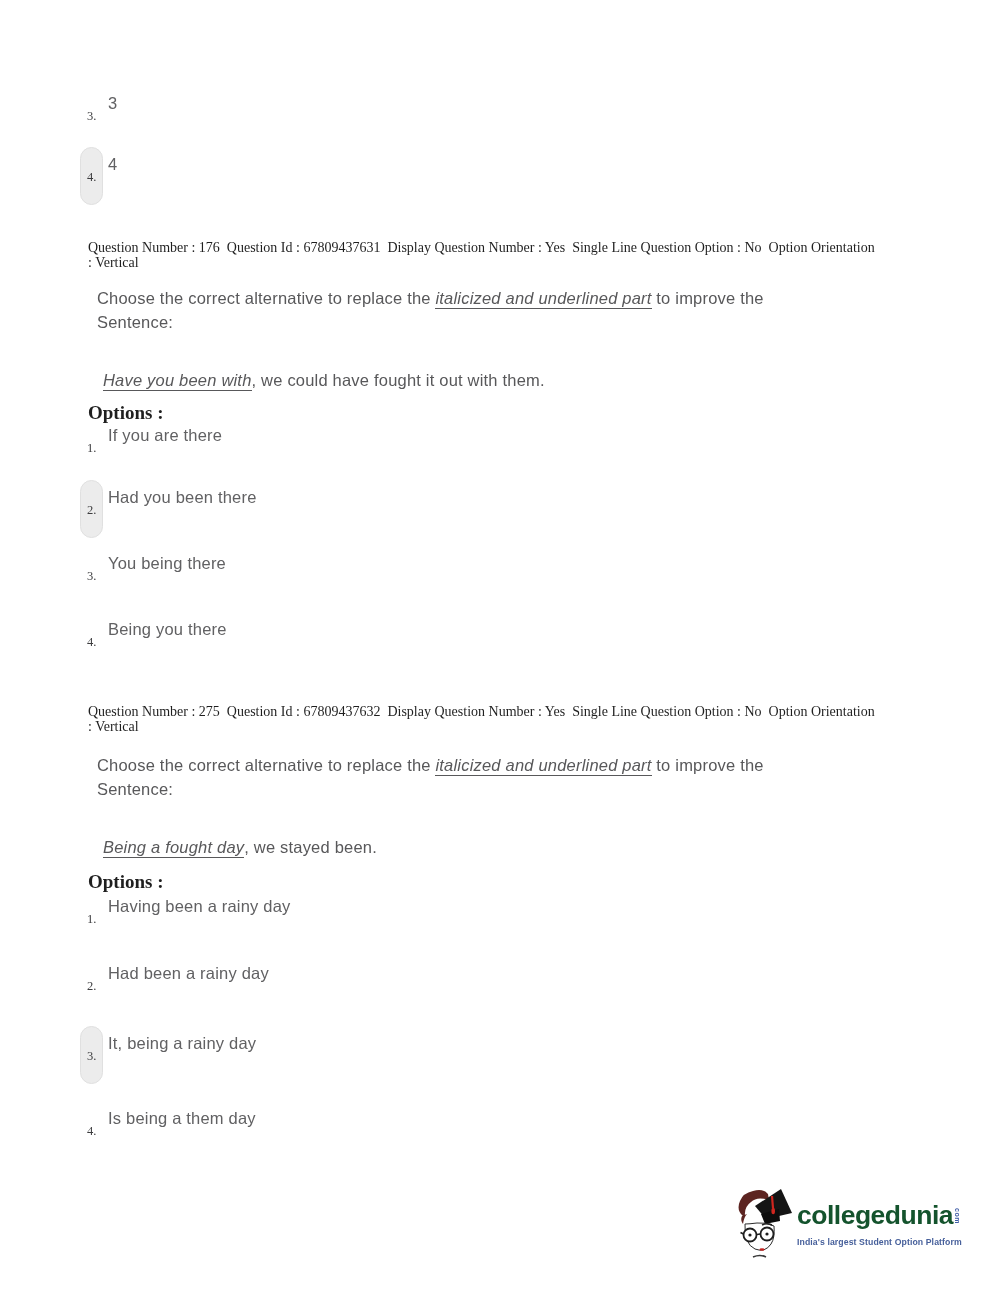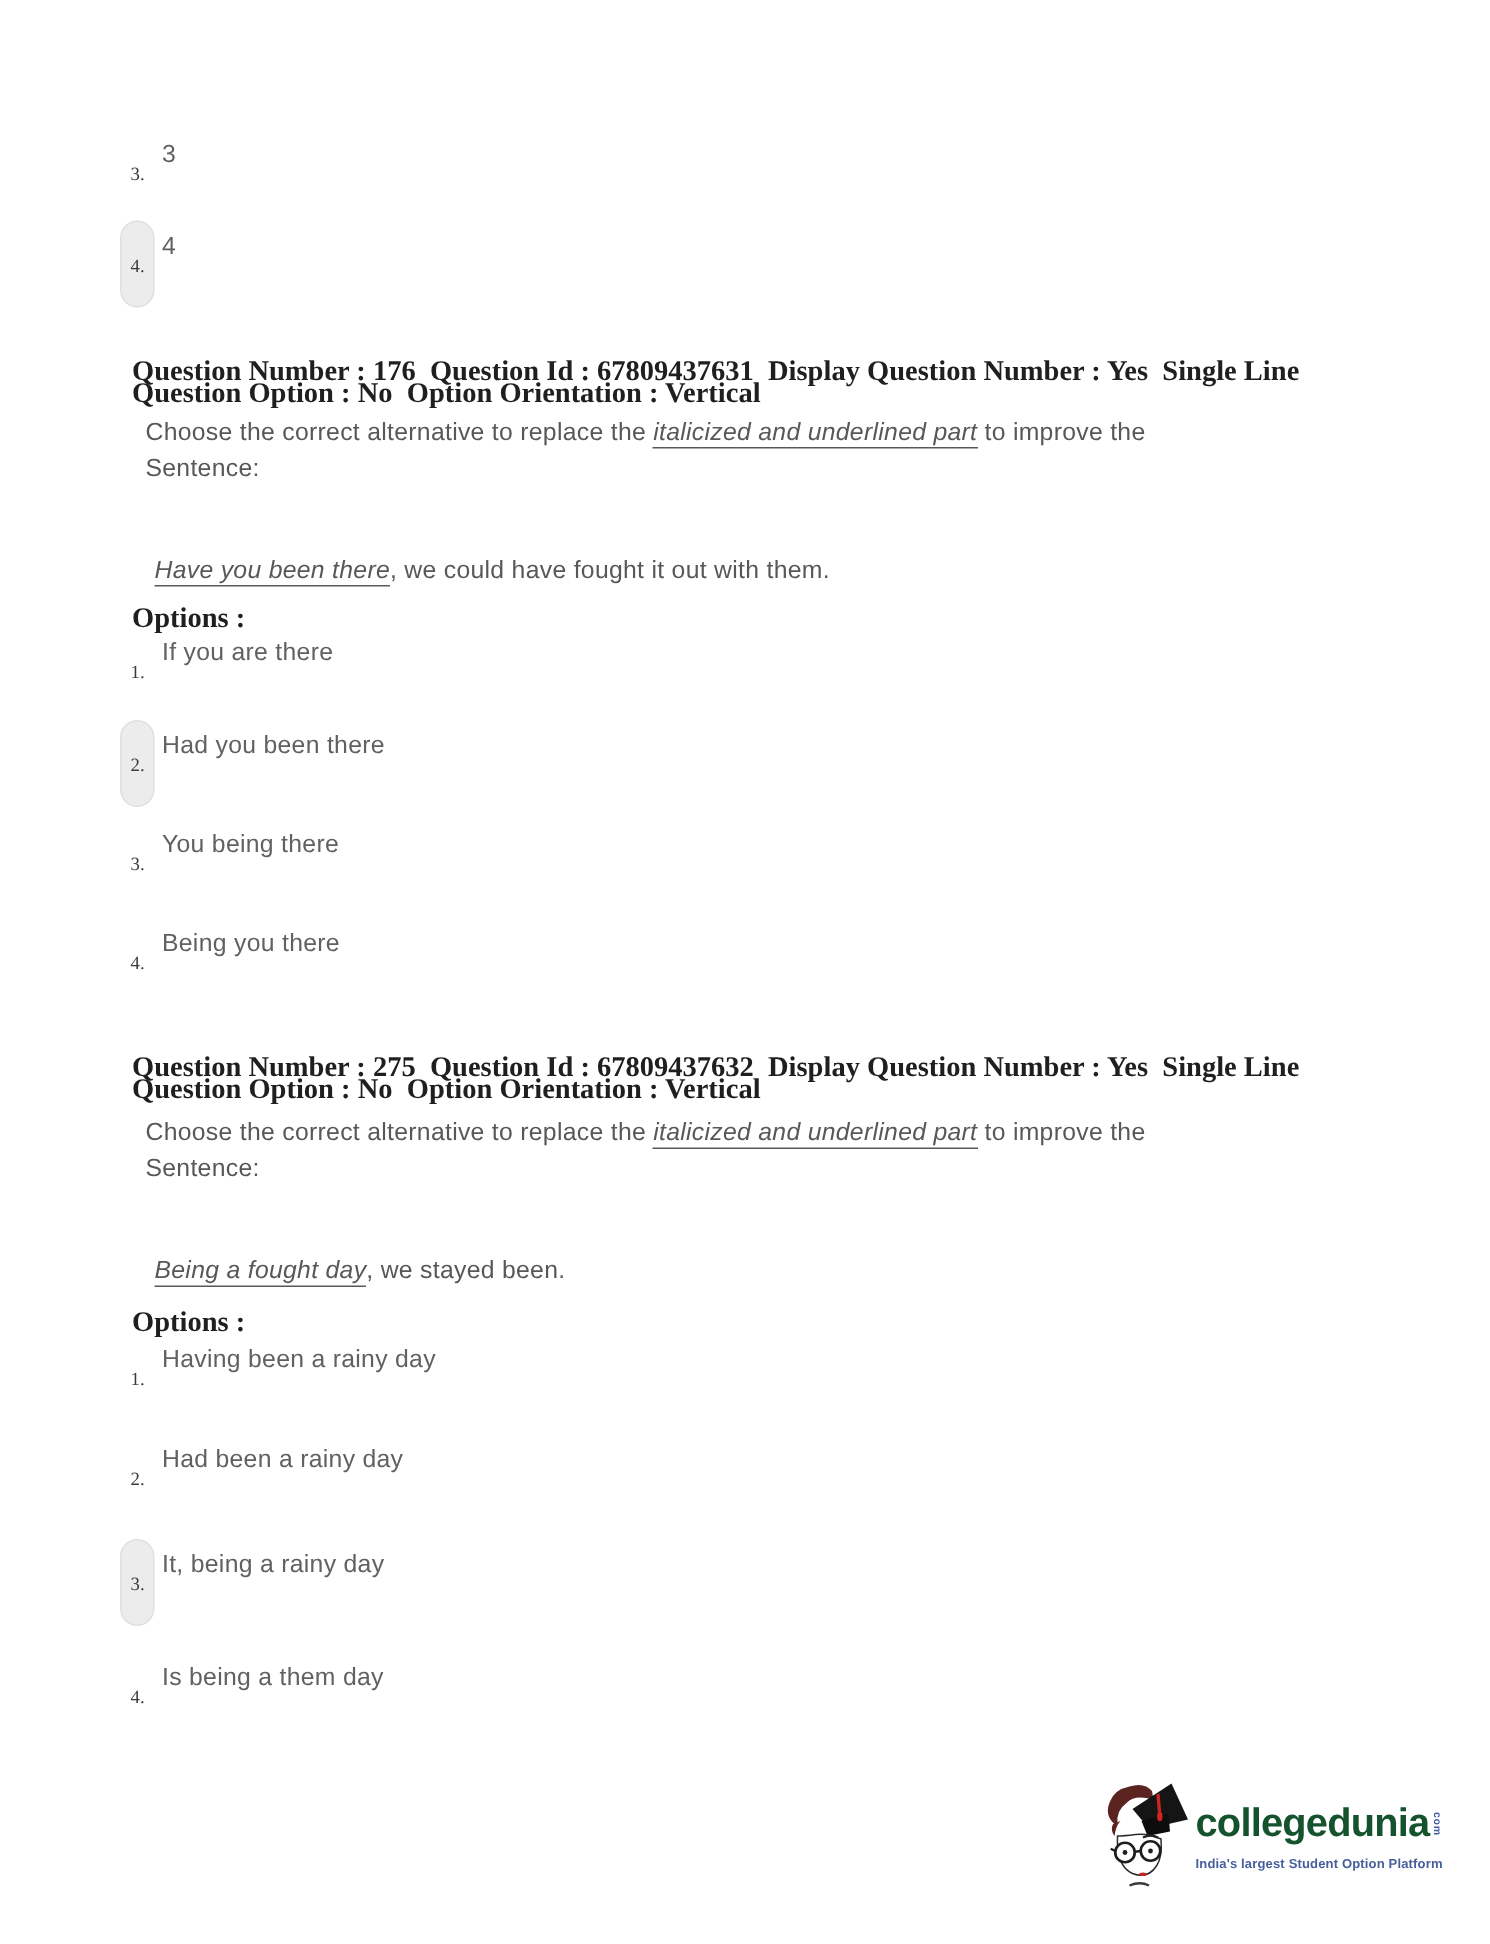--- a/index.html
+++ b/index.html
@@ -4,27 +4,27 @@
 <style>
   html,body{margin:0;padding:0;}
   body{
     width:993px;height:1296px;position:relative;background:#ffffff;
     font-family:"Liberation Sans","DejaVu Sans",sans-serif;overflow:hidden;
   }
   
   .q-header{
     position:absolute;left:88px;width:792px;
     font-family:"Liberation Serif","DejaVu Serif",serif;
-    font-weight:700;font-size:19px;line-height:15px;color:#1f1f1f;
+    font-weight:400;font-size:14px;line-height:15px;color:#1f1f1f;
     white-space:pre-wrap;
   }
   
   .q-prompt{
     position:absolute;left:97px;width:700px;
-    font-size:16.5px;line-height:24px;color:#58585a;letter-spacing:0.2px;
+    font-size:16.5px;line-height:24px;color:#58585a;letter-spacing:0.2px;margin-top:10px;
   }
   .q-sentence{
     position:absolute;left:103px;width:760px;
     font-size:16.5px;line-height:22px;color:#58585a;letter-spacing:0.2px;
   }
   .emph{
     font-style:italic;
     border-bottom:1.4px solid #58585a;
     padding-bottom:1px;
   }
@@ -76,21 +76,21 @@
   <span class="opt-text">3</span>
 </div>
 <div class="opt-row" style="top:147px">
   <div class="pill highlighted"></div>
   <span class="opt-num">4.</span>
   <span class="opt-text">4</span>
 </div>
 
 <div class="q-header" style="top:240px">Question Number : 176  Question Id : 67809437631  Display Question Number : Yes  Single Line Question Option : No  Option Orientation : Vertical</div>
 <div class="q-prompt" style="top:276px"><span>Choose the correct alternative to replace the </span><span class="emph">italicized and underlined part</span><span> to improve the Sentence:</span></div>
-<div class="q-sentence" style="top:369px"><span class="emph">Have you been there</span><span>, we could have fought it out with them.</span></div>
+<div class="q-sentence" style="top:369px"><span class="emph">Have you been with</span><span>, we could have fought it out with them.</span></div>
 <div class="options-label" style="top:402px">Options :</div>
 
 <div class="opt-row" style="top:418px">
   <div class="pill"></div>
   <span class="opt-num">1.</span>
   <span class="opt-text">If you are there</span>
 </div>
 <div class="opt-row" style="top:480px">
   <div class="pill highlighted"></div>
   <span class="opt-num">2.</span>

